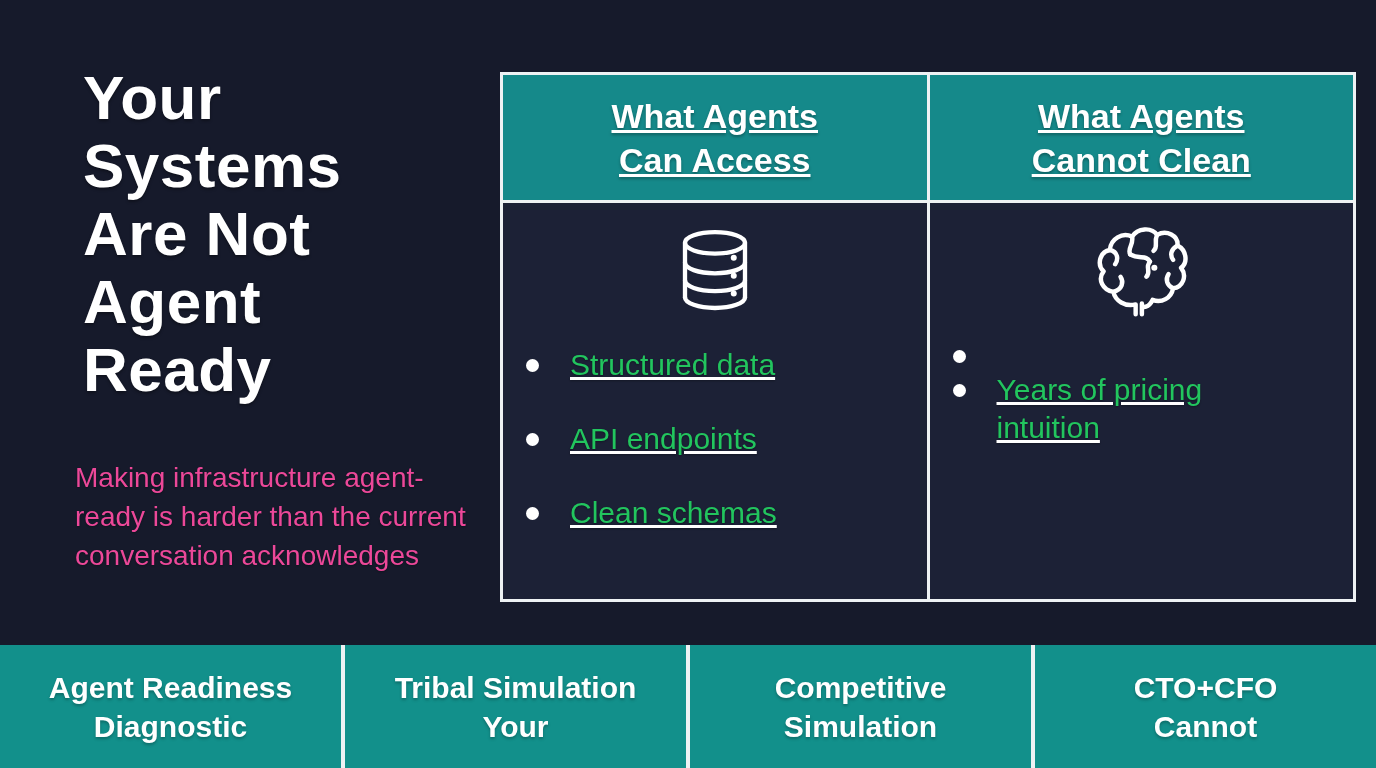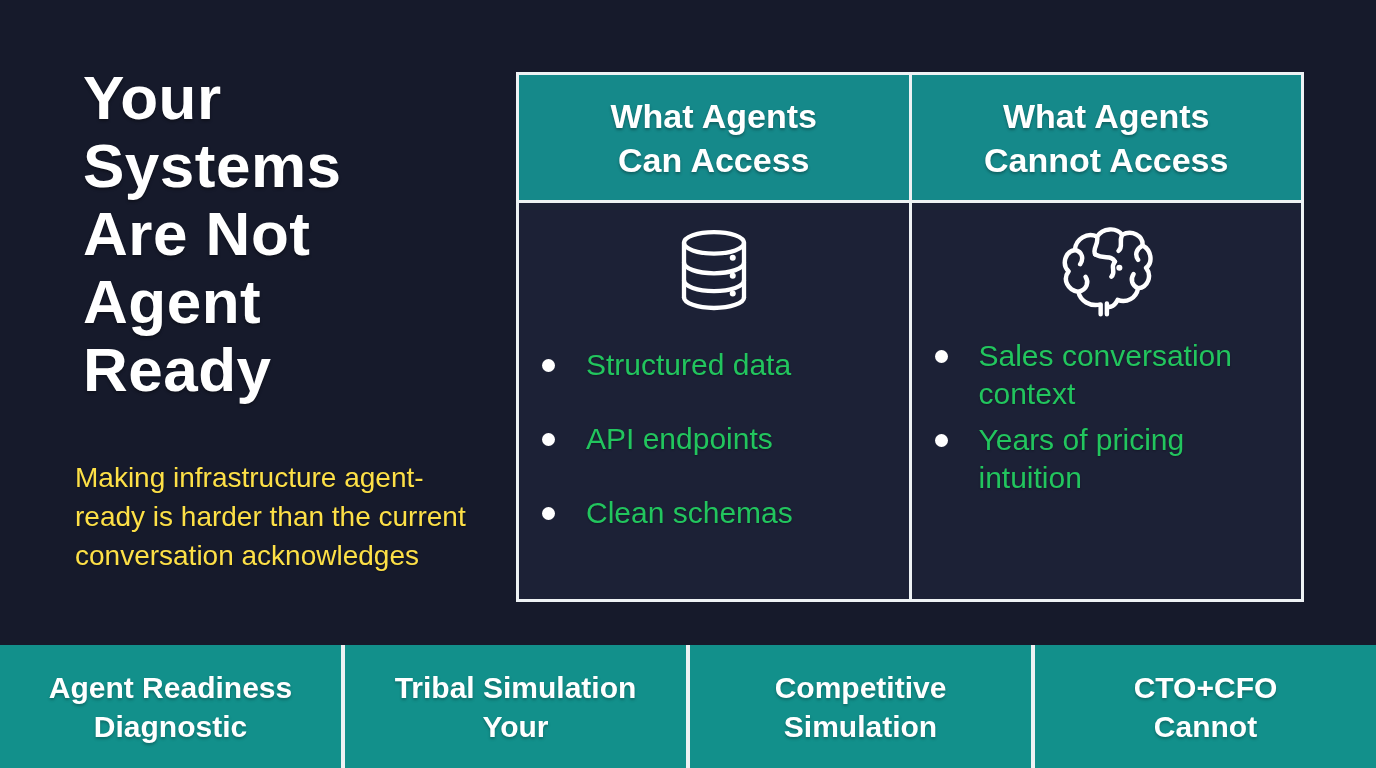--- a/index.html
+++ b/index.html
@@ -33,31 +33,32 @@
     letter-spacing: 0.5px;
     color: var(--text_white);
     text-shadow: 0 2px 3px rgba(0,0,0,0.35);
   }
   .intro p {
     margin: 54px 0 0 0;
     width: 400px;
     font-size: 28px;
     line-height: 39px;
     font-weight: 400;
-    color: #fde047;
+    color: #ec4899;
     text-shadow: 0 1px 2px rgba(0,0,0,0.3);
   }
 
   
   .compare-table {
-    position: absolute; left: 516px; top: 72px;
-    width: 788px; height: 530px;
+    position: absolute; left: 500px; top: 72px;
+    width: 856px; height: 530px;
     border: 3px solid var(--border_white);
     background: var(--table_body_background);
     display: flex;
+    text-decoration: underline;
   }
   .col { flex: 1 1 0; display: flex; flex-direction: column; min-width: 0; }
   .col + .col { border-left: 3px solid var(--border_white); }
   .col-header {
     height: 128px;
     flex: none;
     background: var(--header_teal);
     border-bottom: 3px solid var(--border_white);
     display: flex; flex-direction: column;
     align-items: center; justify-content: center;
@@ -152,41 +153,40 @@
             <span class="dot"></span>
             <span class="item-label">Clean schemas</span>
           </li>
         </ul>
       </div>
     </div>
 
     <div class="col col-cannot">
       <header class="col-header">
         <span>What Agents</span>
-        <span>Cannot Access</span>
+        <span>Cannot Clean</span>
       </header>
       <div class="col-body">
         <div class="icon-wrap">
           <svg width="98" height="93" viewBox="0 0 110 104" fill="none" stroke="#ffffff" stroke-width="5" stroke-linecap="round" stroke-linejoin="round">
             <path d="M49 101 L49 90 C37 93 26 86 24 76 C12 74 6 62 13 53 C5 45 9 31 20 29 C21 16 34 9 45 14 C51 4 67 3 73 12 C84 6 97 13 96 24 C106 29 108 43 100 49 C107 58 102 71 91 72 C89 83 78 89 68 85 C64 93 56 96 56 89 L56 101"></path>
             <path d="M45 14 C47 24 39 27 43 34"></path>
             <path d="M73 12 C69 21 75 25 69 30"></path>
             <path d="M20 29 C29 31 30 39 26 45"></path>
             <path d="M43 34 C53 40 61 34 65 42"></path>
             <path d="M65 42 C59 49 67 53 61 59"></path>
             <path d="M96 24 C89 28 87 34 91 40"></path>
             <path d="M24 76 C34 73 36 65 32 59"></path>
             <path d="M91 72 C84 69 82 62 86 56"></path>
             <circle cx="70" cy="49" r="3.4" fill="#ffffff" stroke="none"></circle>
           </svg>
         </div>
         <ul class="access-list">
           <li>
             <span class="dot"></span>
-            <span class="item-label">Sales conversation context</span>
           </li>
           <li>
             <span class="dot"></span>
             <span class="item-label">Years of pricing intuition</span>
           </li>
         </ul>
       </div>
     </div>
 
   </section>

